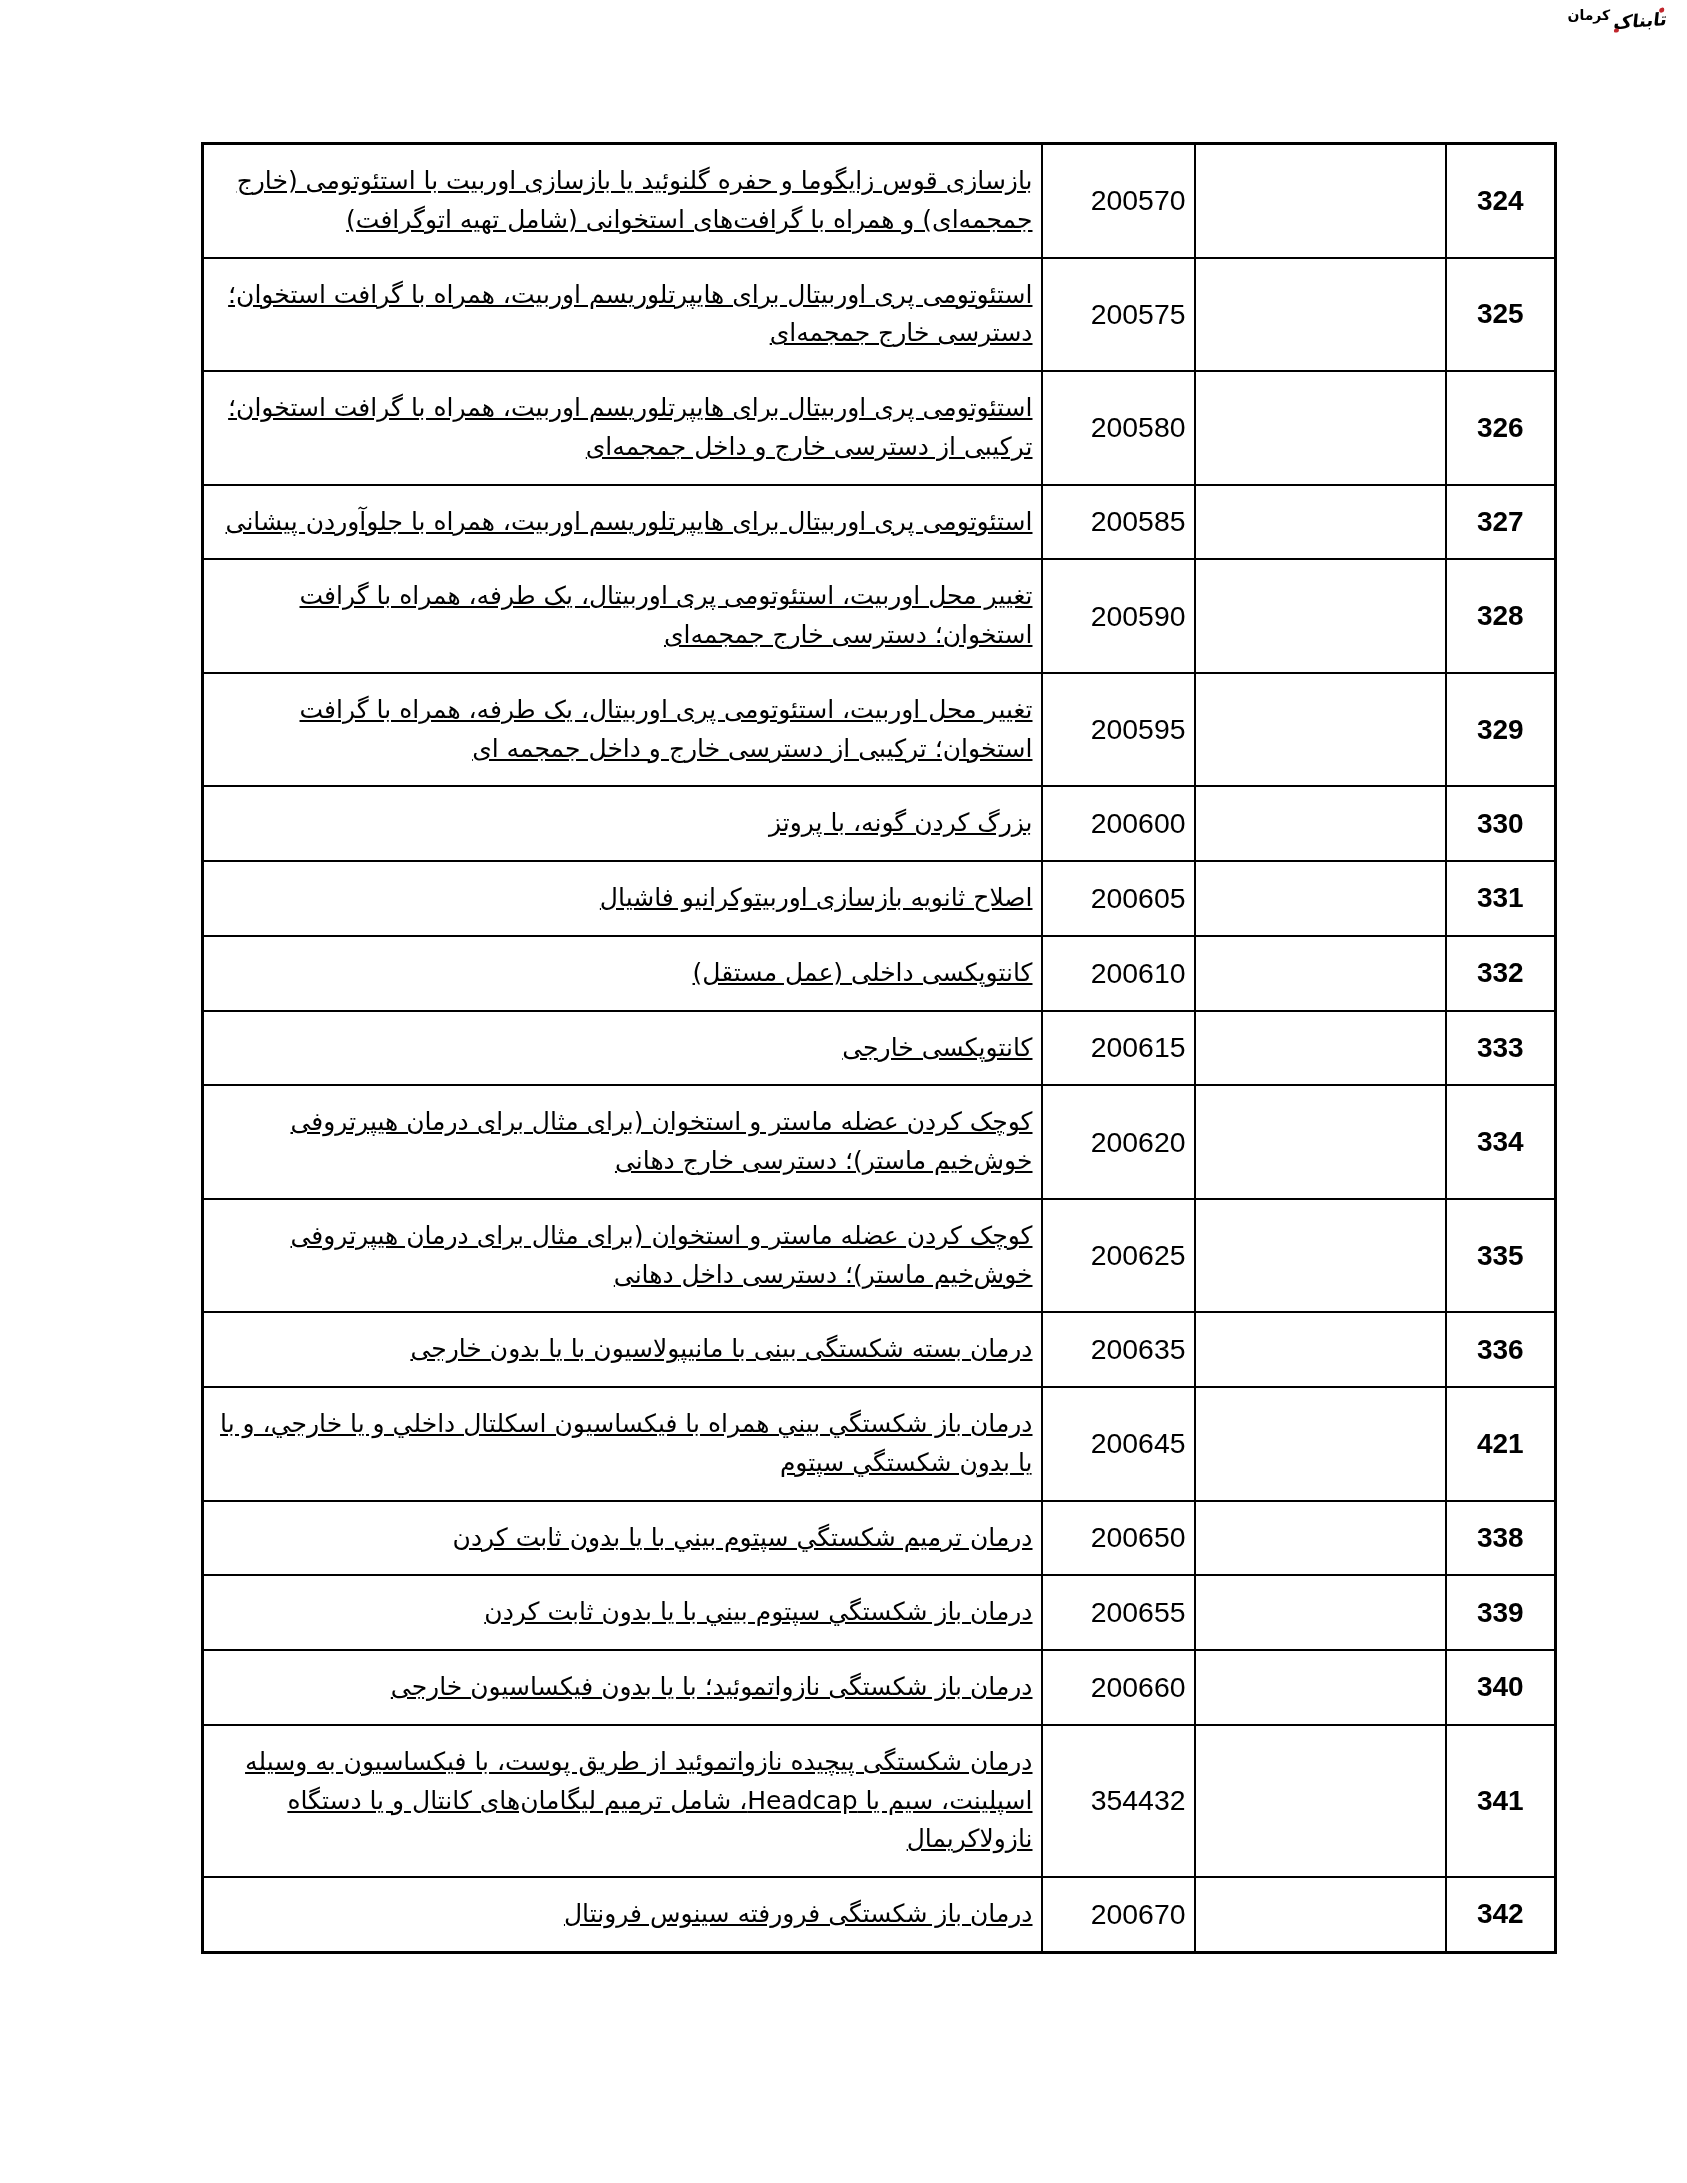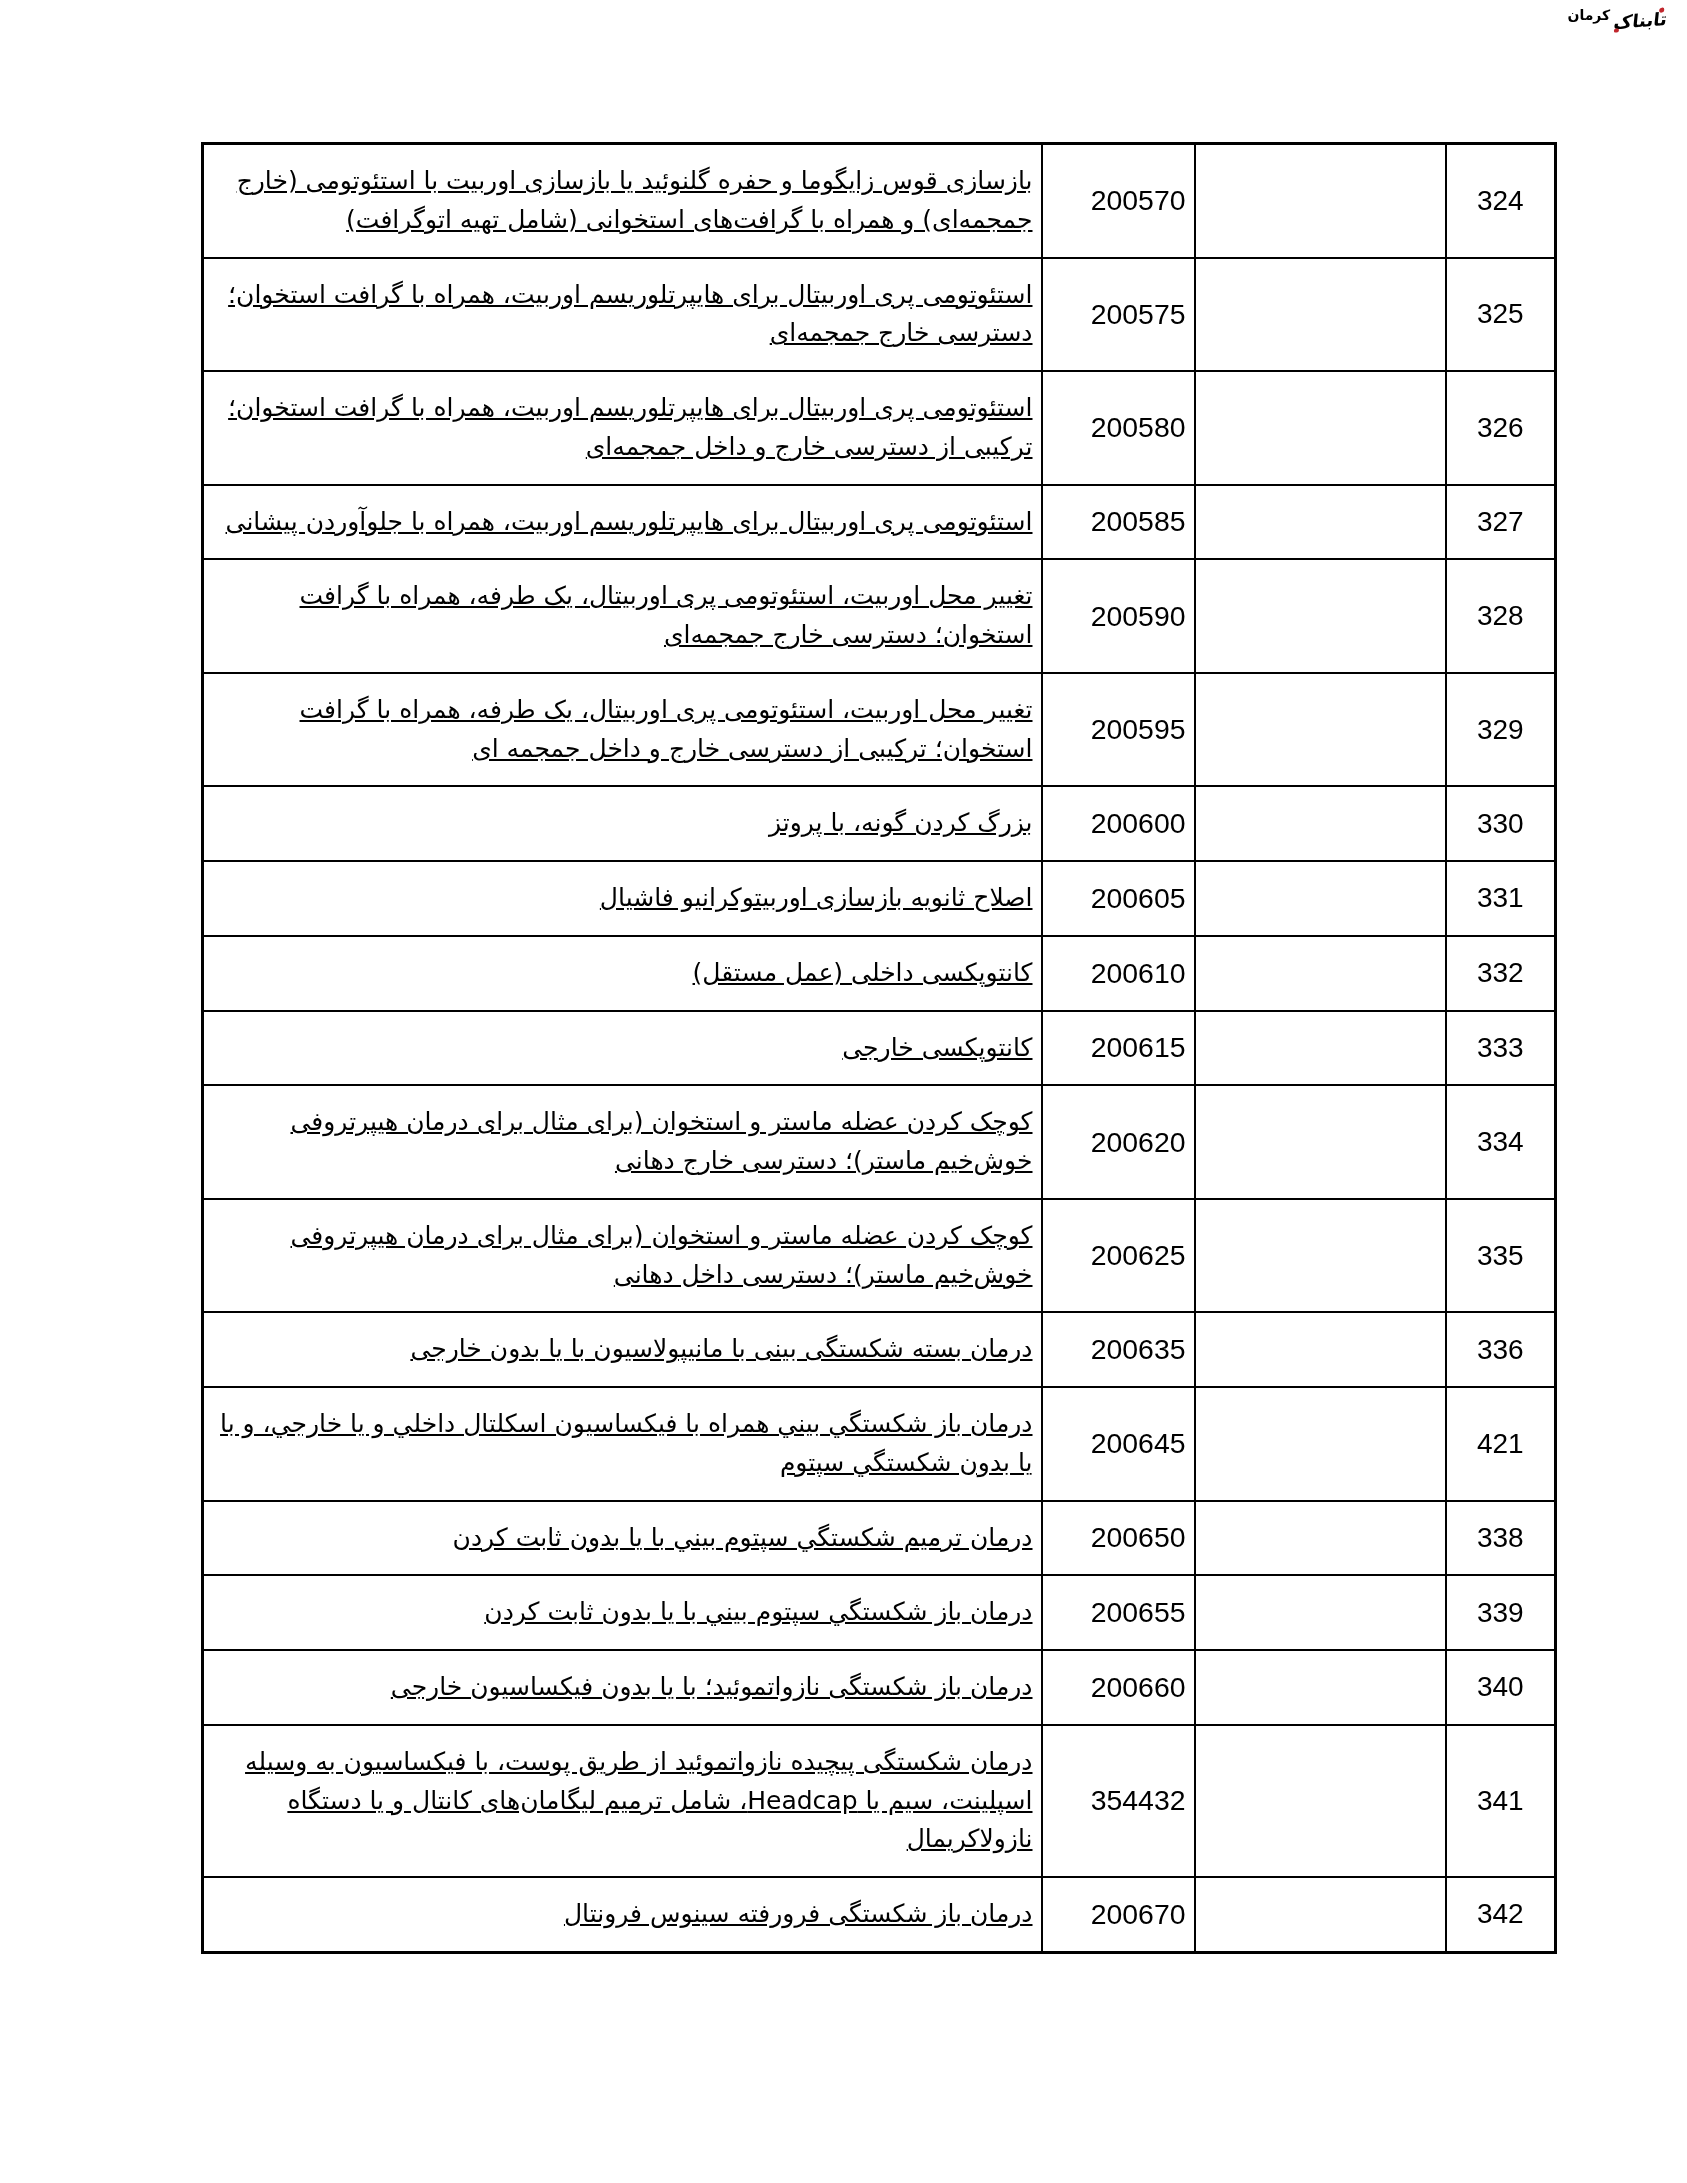--- a/index.html
+++ b/index.html
@@ -74,21 +74,21 @@
   }
   col.c-num   { width: 110px; }
   col.c-empty { width: 251px; }
   col.c-code  { width: 153px; }
   col.c-desc  { width: auto;  }
 
   td.cell-num {
     text-align: center;
     font-family: "Liberation Sans", sans-serif;
     font-size: 28px;
-    font-weight: normal;
+    font-weight: bold;
     direction: ltr;
   }
   td.cell-empty {
     
   }
   td.cell-code {
     direction: ltr;
     text-align: right;
     font-family: "Liberation Sans", sans-serif;
     font-size: 28.4px;

